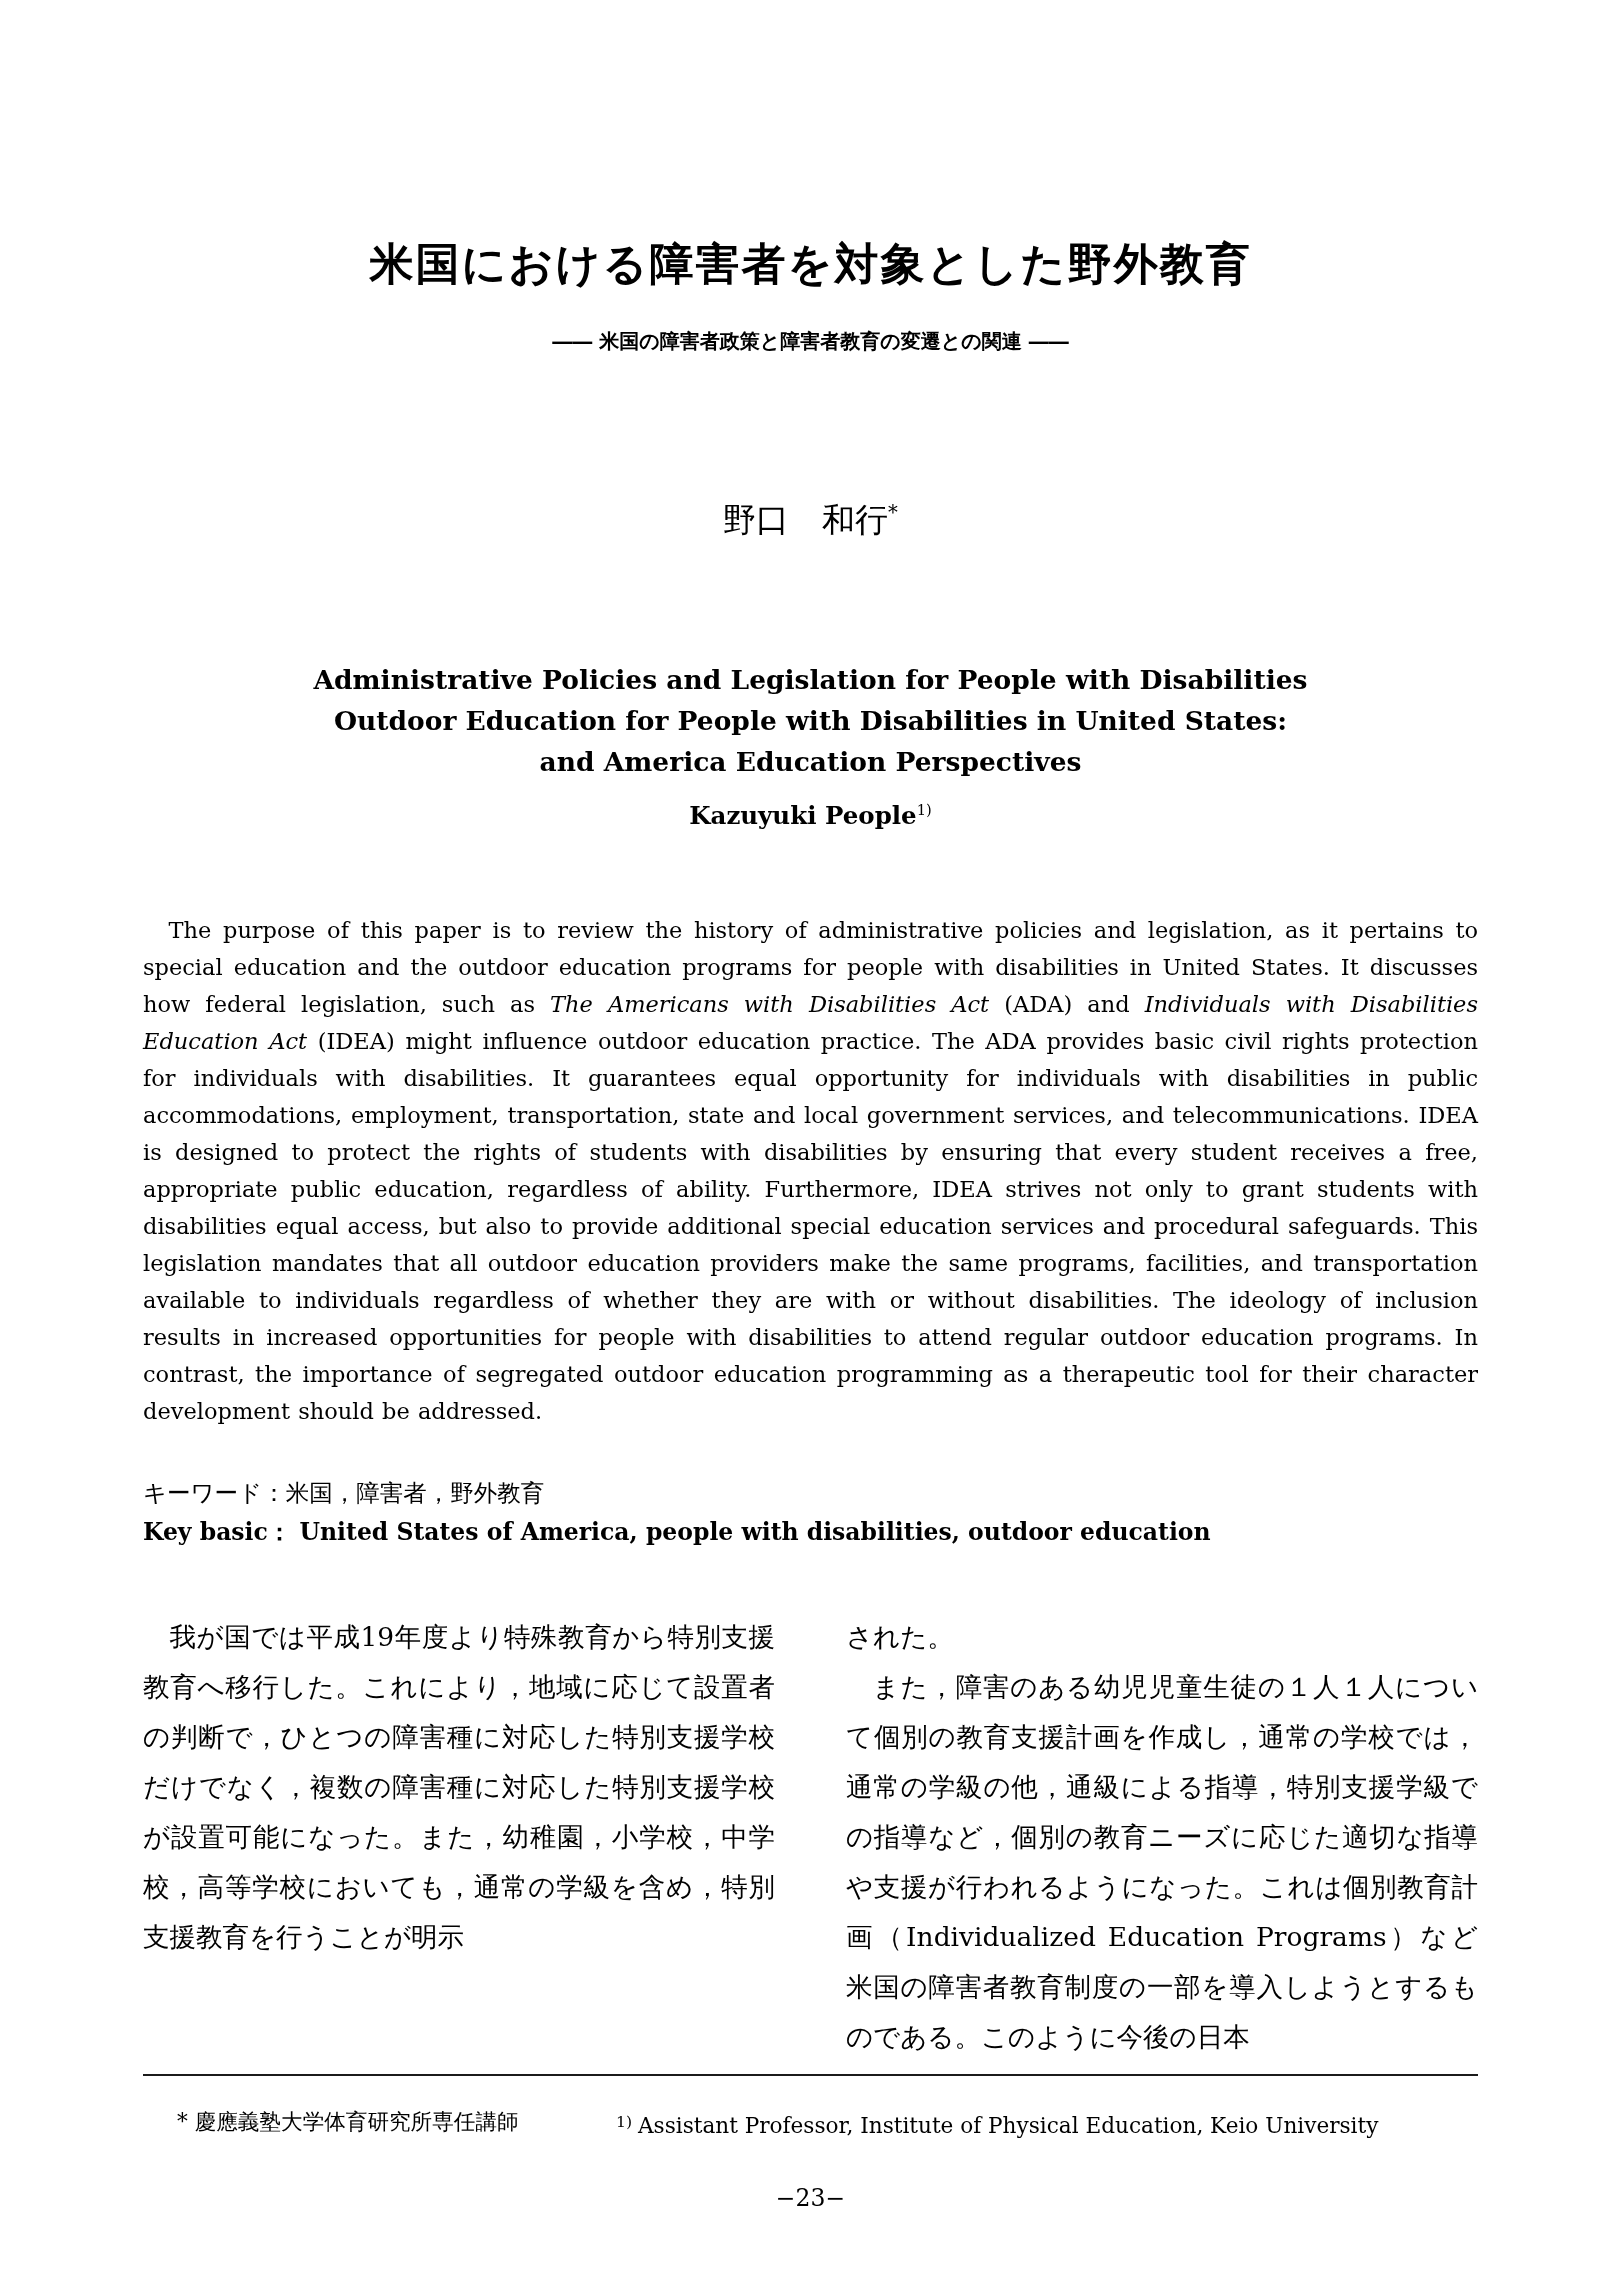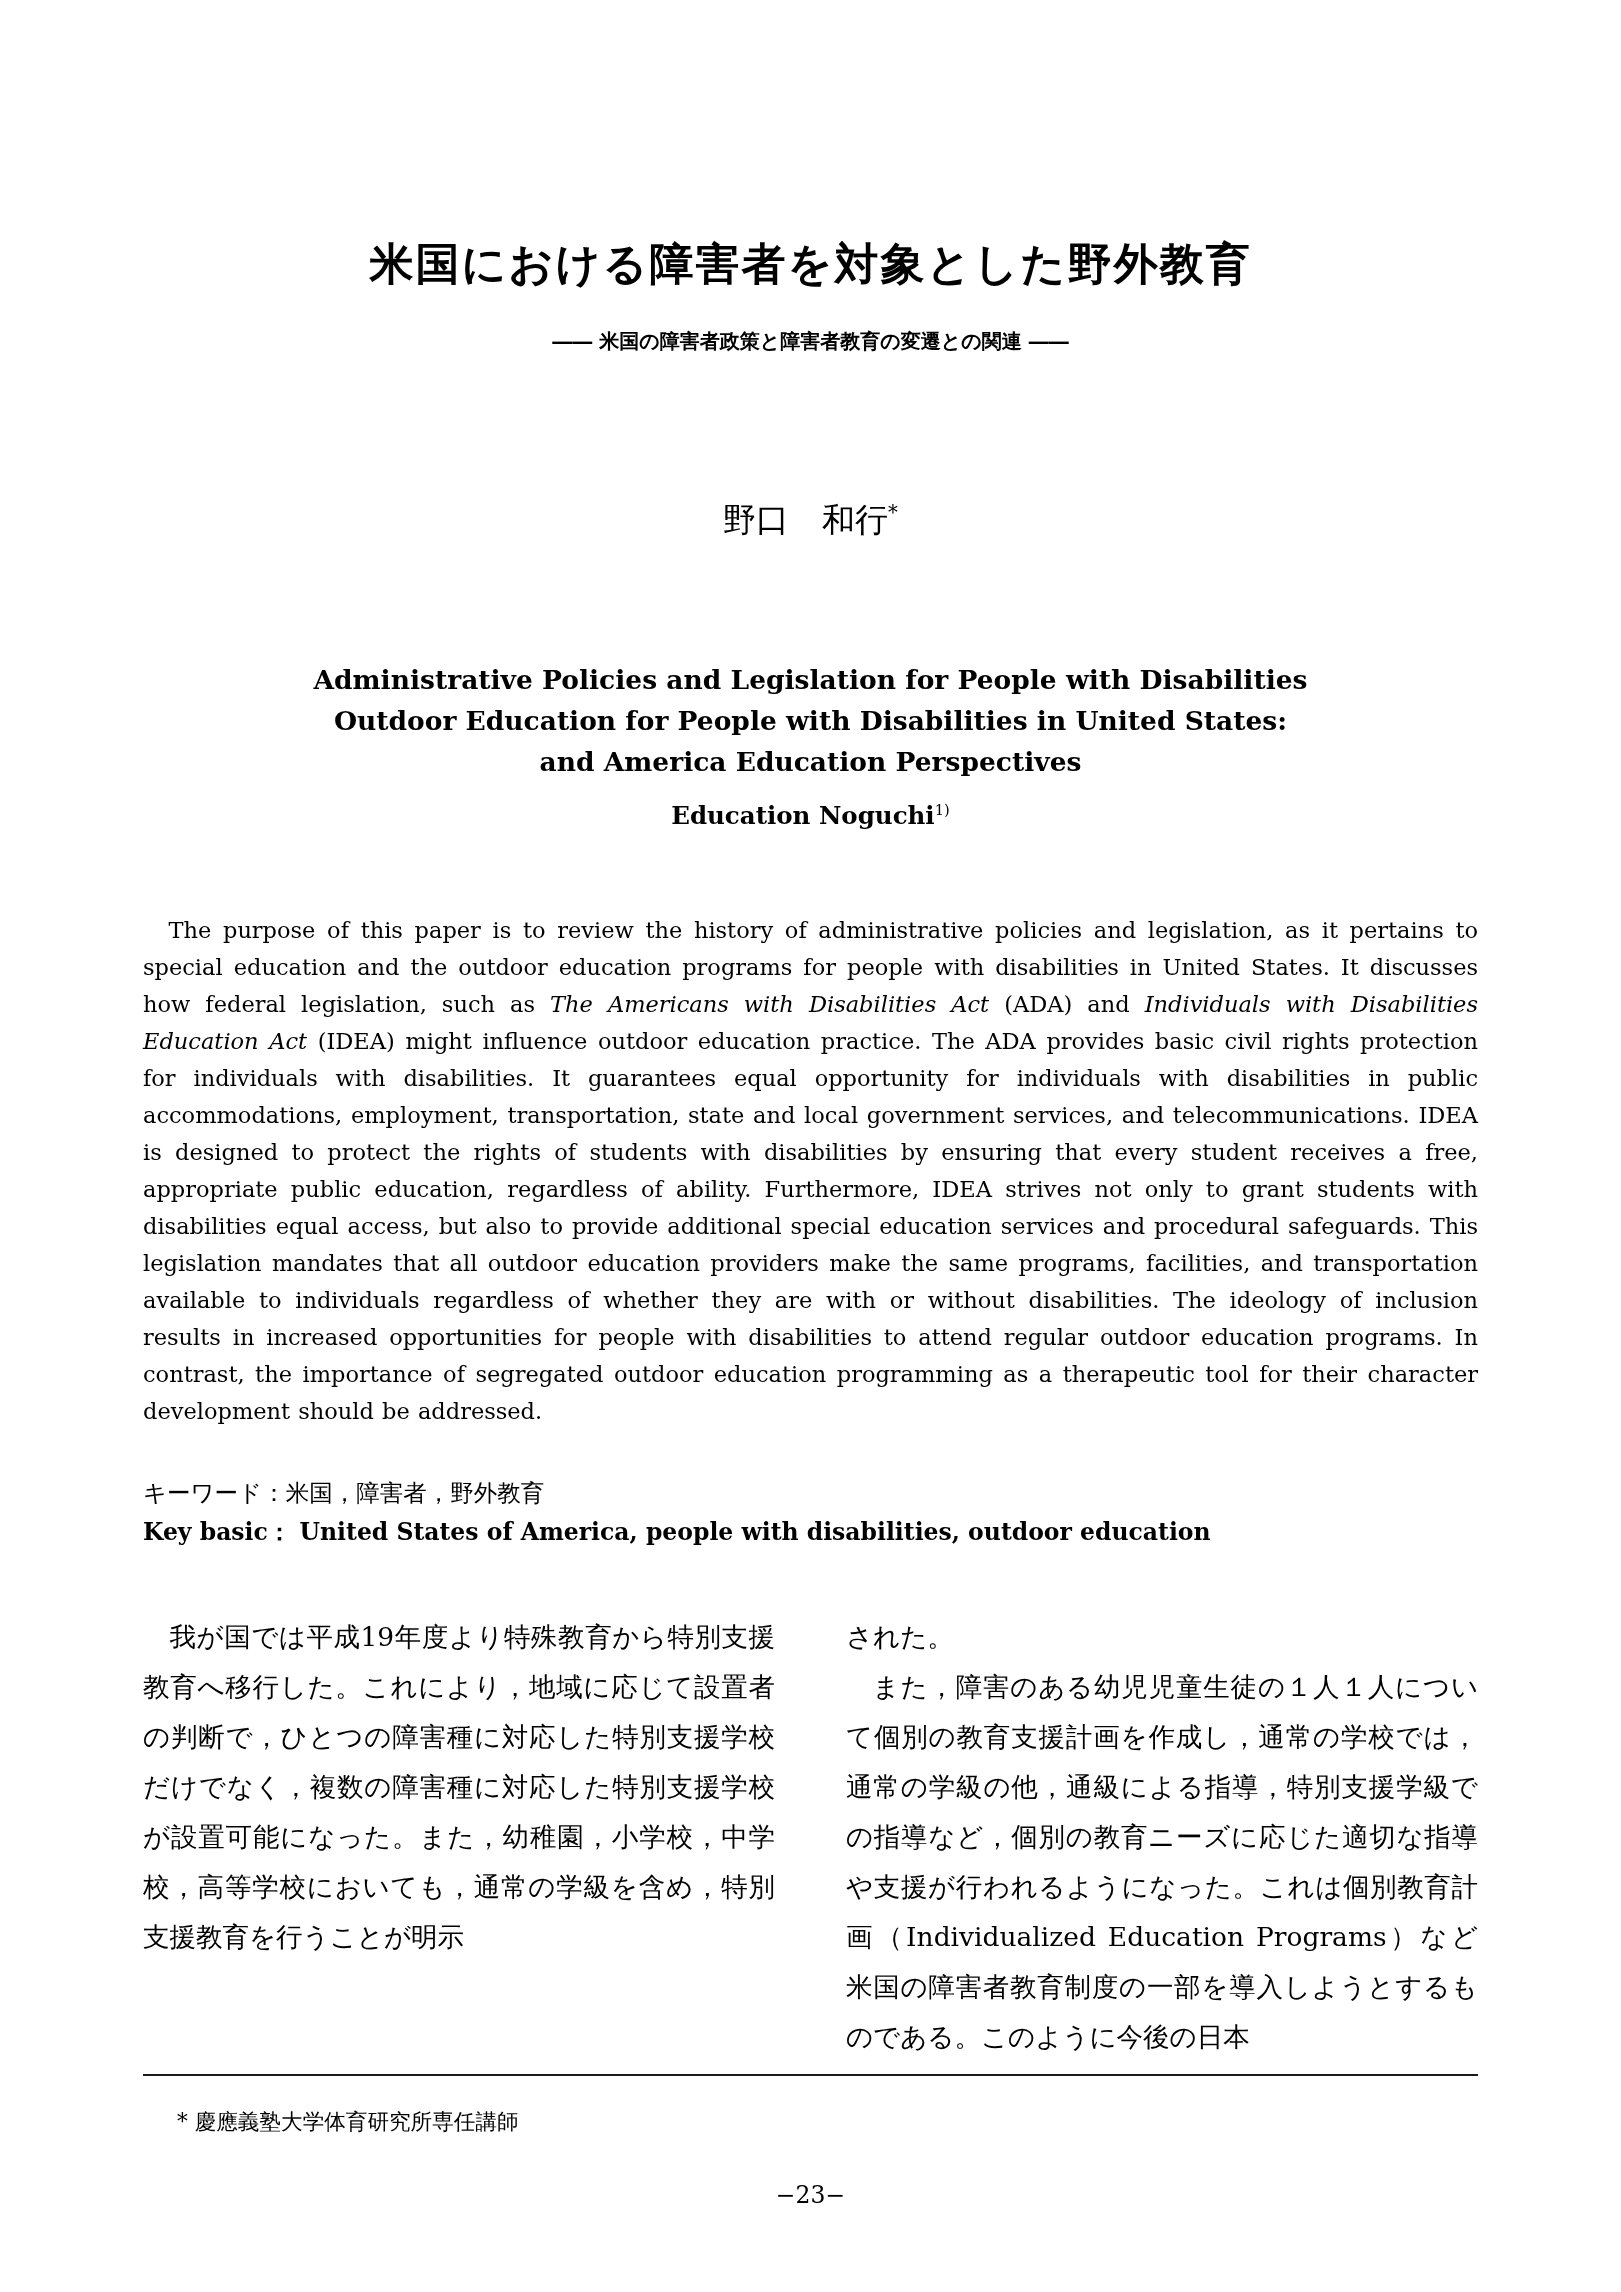--- a/index.html
+++ b/index.html
@@ -149,21 +149,21 @@
     <div class="subtitle-ja">―― 米国の障害者政策と障害者教育の変遷との関連 ――</div>
 
     <div class="author-ja"><span>野口　和行</span><sup>*</sup></div>
 
     <div class="title-en">
       <div>Administrative Policies and Legislation for People with Disabilities</div>
       <div>Outdoor Education for People with Disabilities in United States:</div>
       <div>and America Education Perspectives</div>
     </div>
 
-    <div class="author-en"><span>Education Noguchi</span><sup>1)</sup></div>
+    <div class="author-en"><span>Kazuyuki People</span><sup>1)</sup></div>
 
     <p class="abstract"><span>The purpose of this paper is to review the history of administrative policies and legislation, as it pertains to special education and the outdoor education programs for people with disabilities in United States. It discusses how federal legislation, such as </span><i>The Americans with Disabilities Act</i><span> (ADA) and </span><i>Individuals with Disabilities Education Act</i><span> (IDEA) might influence outdoor education practice. The ADA provides basic civil rights protection for individuals with disabilities. It guarantees equal opportunity for individuals with disabilities in public accommodations, employment, transportation, state and local government services, and telecommunications. IDEA is designed to protect the rights of students with disabilities by ensuring that every student receives a free, appropriate public education, regardless of ability. Furthermore, IDEA strives not only to grant students with disabilities equal access, but also to provide additional special education services and procedural safeguards. This legislation mandates that all outdoor education providers make the same programs, facilities, and transportation available to individuals regardless of whether they are with or without disabilities. The ideology of inclusion results in increased opportunities for people with disabilities to attend regular outdoor education programs. In contrast, the importance of segregated outdoor education programming as a therapeutic tool for their character development should be addressed.</span></p>
 
     <div class="keywords-ja">キーワード：米国，障害者，野外教育</div>
 
     <div class="keywords-en"><span>Key basic： </span><span>United States of America, people with disabilities, outdoor education</span></div>
 
     <div class="columns">
       <div class="col">
         <p class="jp-para indent">我が国では平成19年度より特殊教育から特別支援教育へ移行した。これにより，地域に応じて設置者の判断で，ひとつの障害種に対応した特別支援学校だけでなく，複数の障害種に対応した特別支援学校が設置可能になった。また，幼稚園，小学校，中学校，高等学校においても，通常の学級を含め，特別支援教育を行うことが明示</p>
@@ -171,19 +171,20 @@
       <div class="col">
         <p class="jp-para">された。</p>
         <p class="jp-para indent">また，障害のある幼児児童生徒の１人１人について個別の教育支援計画を作成し，通常の学校では，通常の学級の他，通級による指導，特別支援学級での指導など，個別の教育ニーズに応じた適切な指導や支援が行われるようになった。これは個別教育計画（Individualized Education Programs）など米国の障害者教育制度の一部を導入しようとするものである。このように今後の日本</p>
       </div>
     </div>
 
     <hr class="footnote-rule">
 
     <div class="footnote-row">
       <div class="footnote-ja">* 慶應義塾大学体育研究所専任講師</div>
+      <div class="footnote-en"><span class="marker">1)</span><span>Assistant Professor, Institute of Physical Education, Keio University</span></div>
     </div>
 
     <div class="page-number">−23−</div>
 
   </div>
 </div>
 
 
 </body></html>

